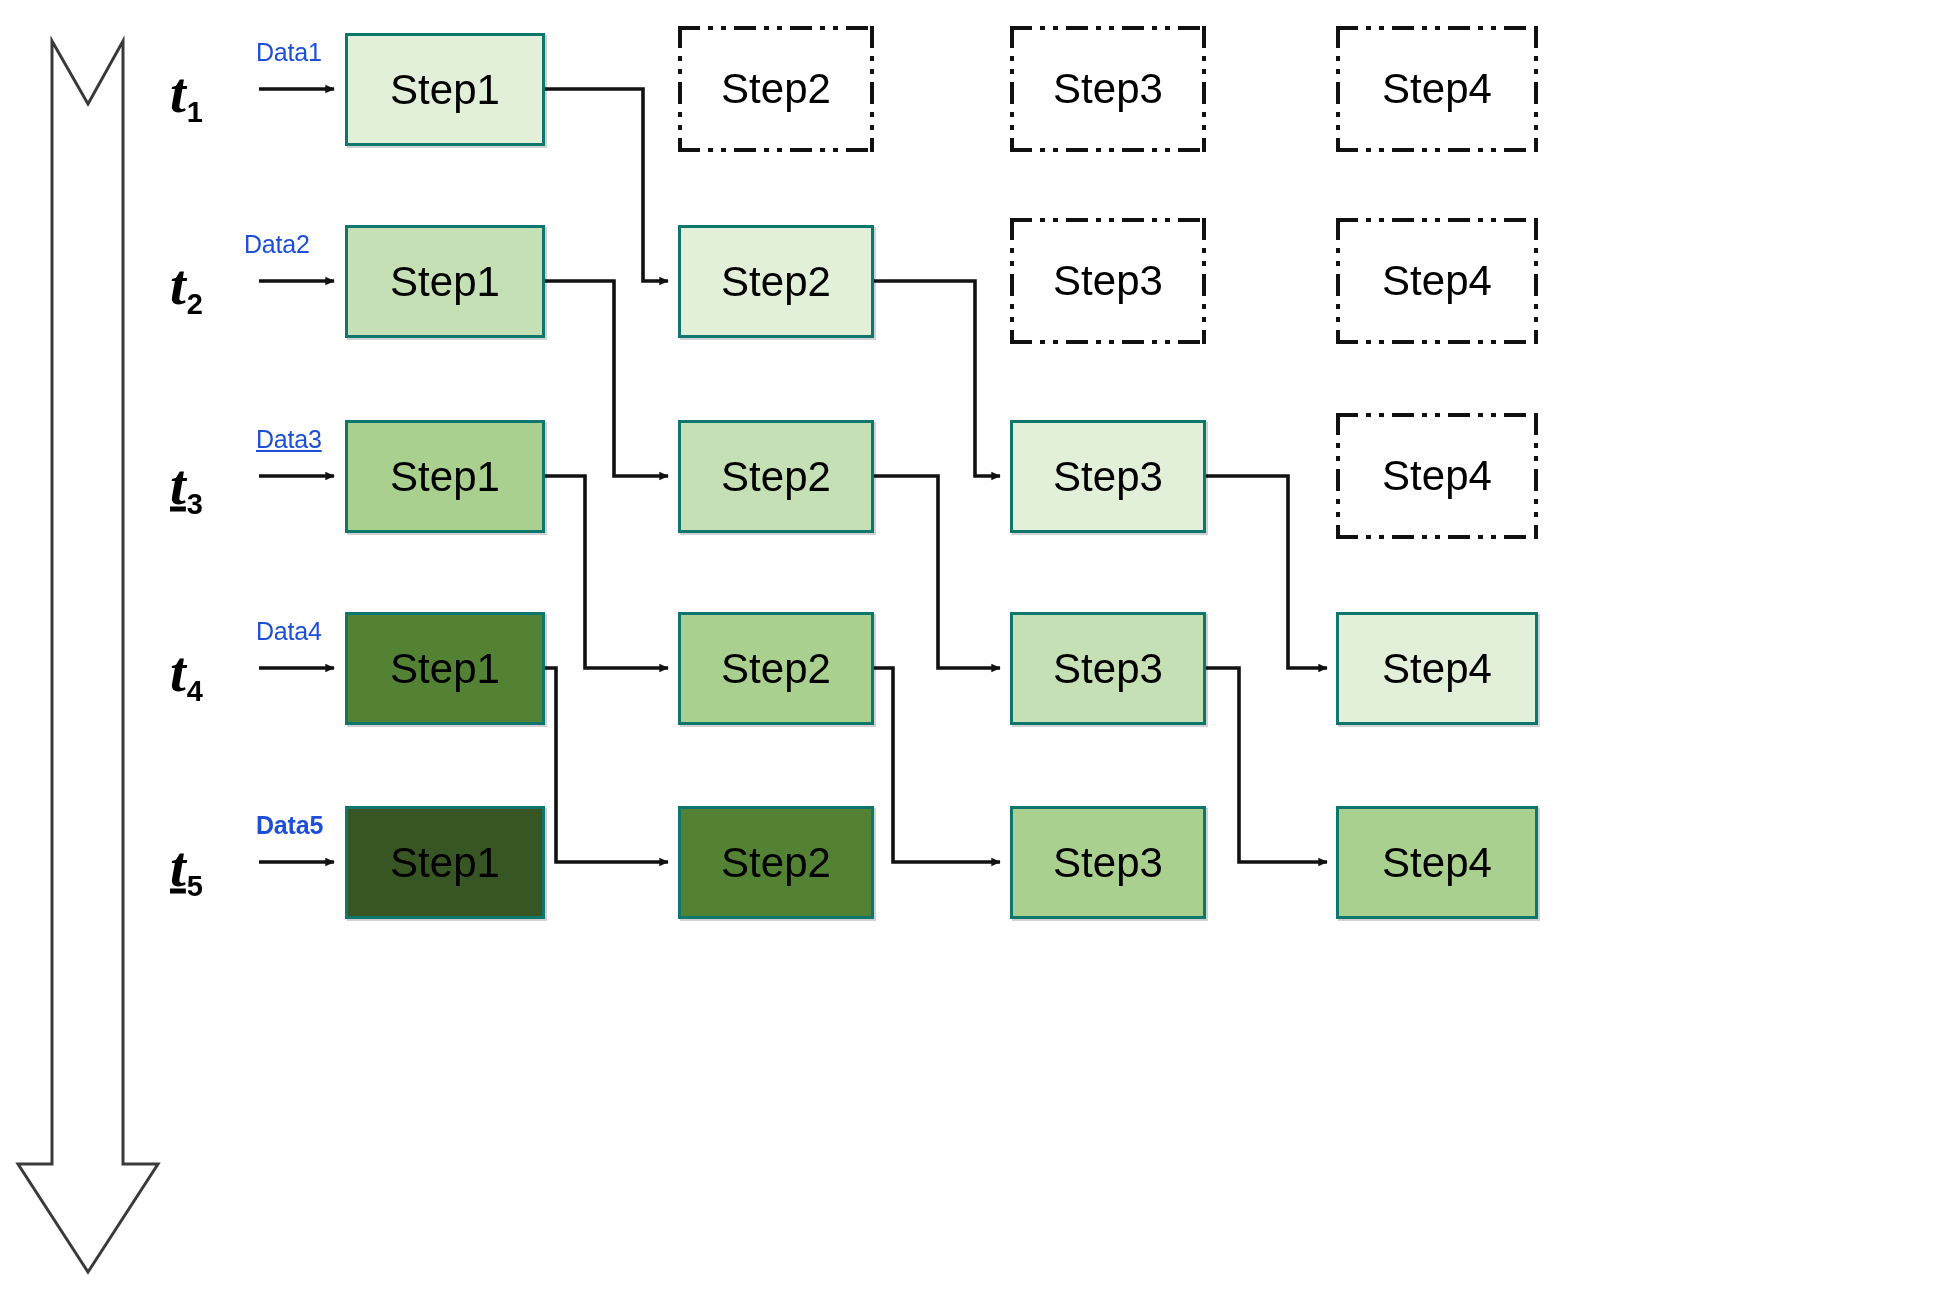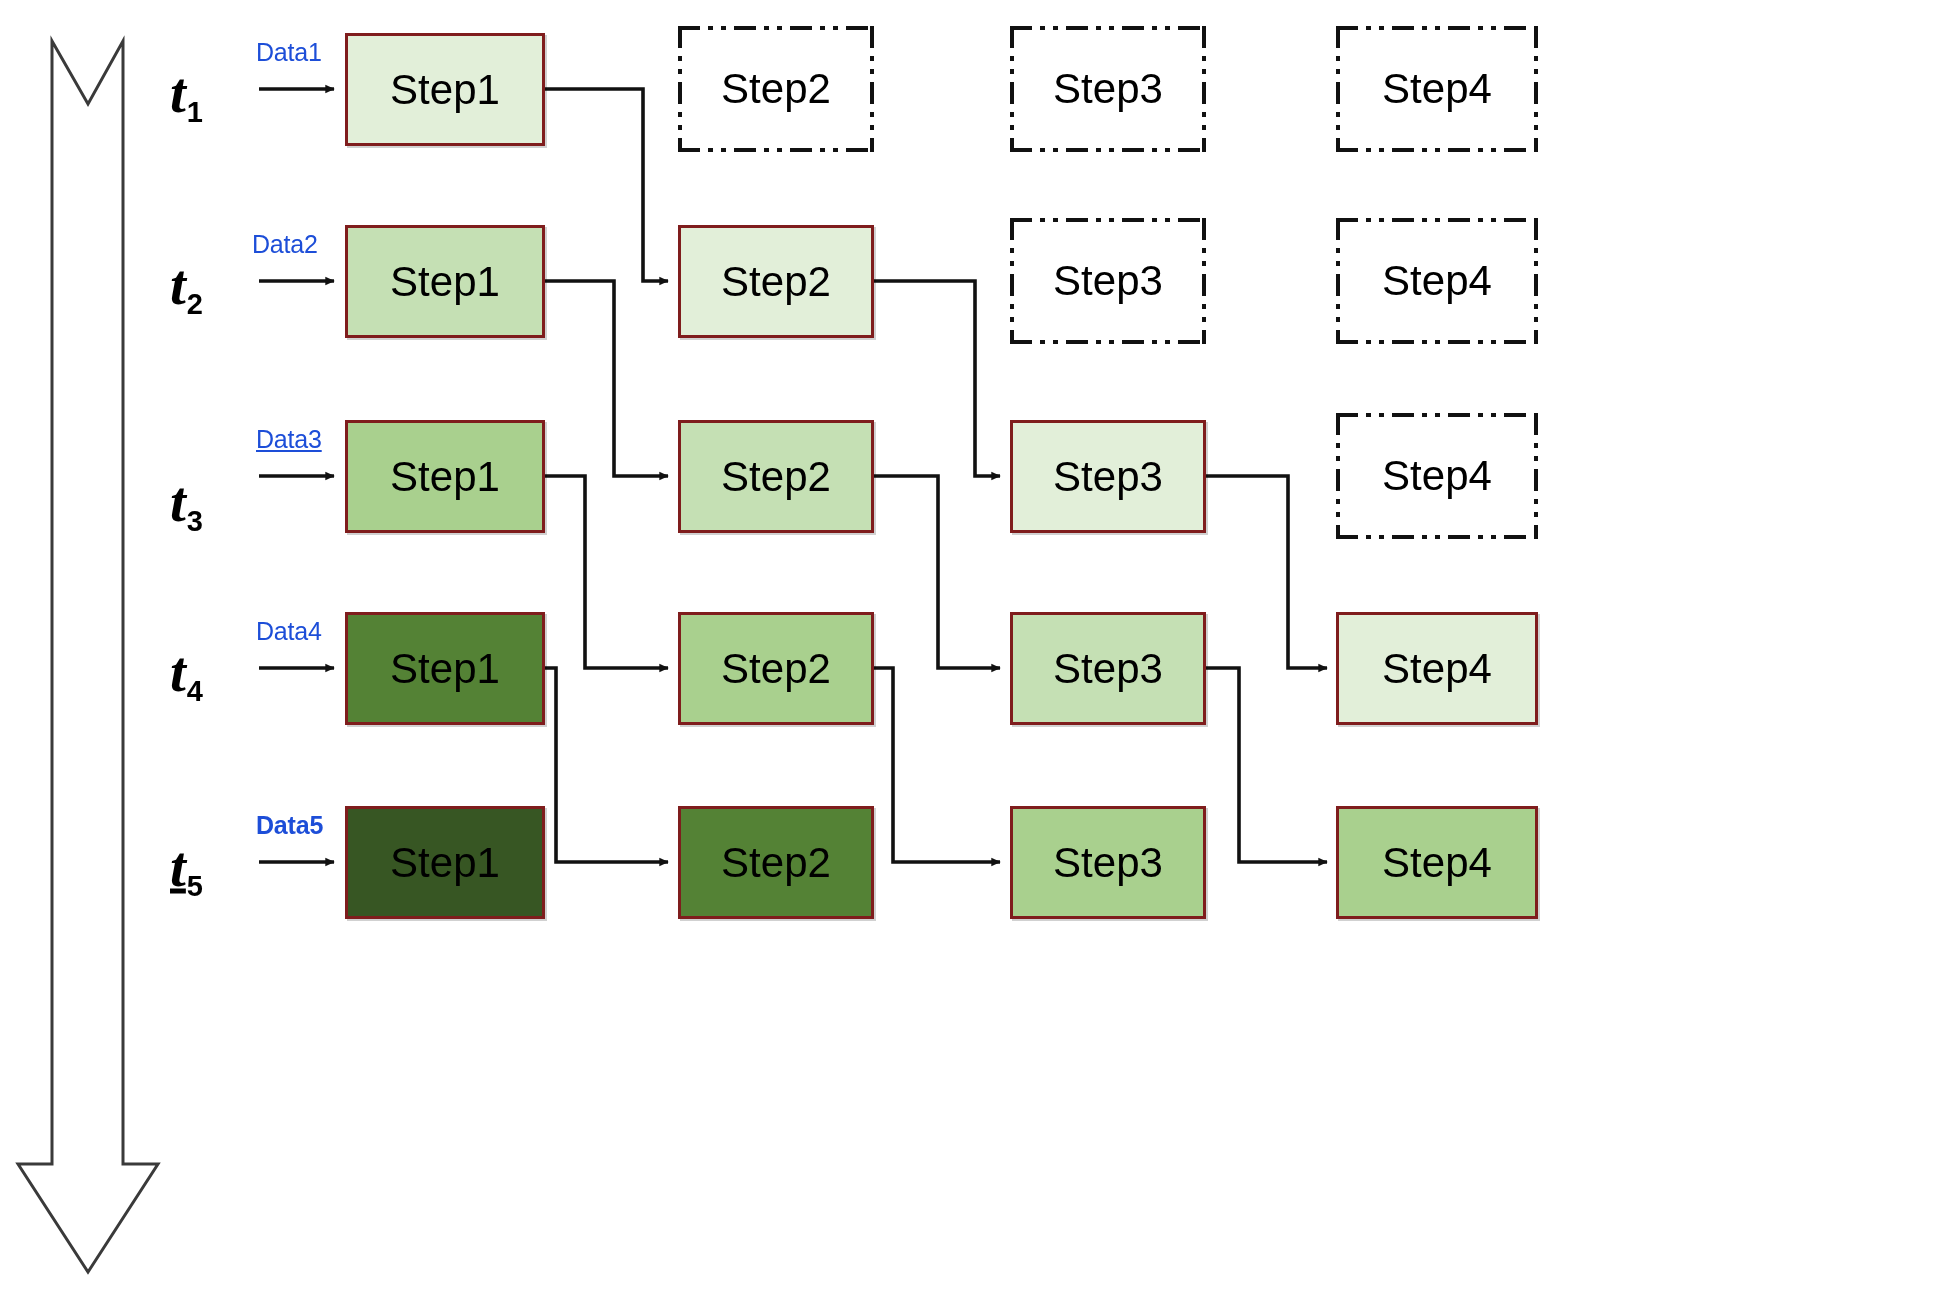--- a/index.html
+++ b/index.html
@@ -37,21 +37,21 @@
 
   .box{
     position:absolute;
     box-sizing:border-box;
     display:flex;align-items:center;justify-content:center;
     font-size:42px;color:#000;
     font-family:"Liberation Sans","DejaVu Sans",sans-serif;
     white-space:nowrap;
   }
   .box.solid{
-    border:3px solid #7f1d1d;
+    border:3px solid #0f766e;
     box-shadow:2px 2px 0 rgba(0,0,0,0.18);
   }
   .box.ghost{
     border:3px dashed #111111;
     background:transparent;
     border-style:none;
   }
   
   .box.ghost{
     background-image:
@@ -103,26 +103,26 @@
 
       <path d="M1206,476 L1288,476 L1288,668 L1327,668" marker-end="url(#ah)"></path>
 
       <path d="M1206,668 L1239,668 L1239,862 L1327,862" marker-end="url(#ah)"></path>
 
     </g>
   </svg>
 
   <div class="tlabel" style="left:186px;top:92px;"><span>t</span><span class="sub">1</span></div>
   <div class="tlabel" style="left:186px;top:284px;"><span>t</span><span class="sub">2</span></div>
-  <div class="tlabel" style="left:186px;top:501px;"><span>t</span><span class="sub">3</span></div>
+  <div class="tlabel" style="left:186px;top:484px;text-decoration:underline;"><span>t</span><span class="sub">3</span></div>
   <div class="tlabel" style="left:186px;top:671px;"><span>t</span><span class="sub">4</span></div>
   <div class="tlabel" style="left:186px;top:866px;text-decoration:underline;"><span>t</span><span class="sub">5</span></div>
 
   <div class="datalabel" style="left:256px;top:38px;">Data1</div>
-  <div class="datalabel" style="left:252px;top:230px;">Data2</div>
+  <div class="datalabel" style="left:244px;top:230px;">Data2</div>
   <div class="datalabel" style="left:256px;top:425px;text-decoration:underline;">Data3</div>
   <div class="datalabel" style="left:256px;top:617px;">Data4</div>
   <div class="datalabel" style="left:256px;top:811px;font-weight:bold;">Data5</div>
 
   <div class="box solid" style="left:345px;top:33px;width:200px;height:113px;background:#E2EFD9;">Step1</div>
   <div class="box ghost" style="left:678px;top:26px;width:196px;height:126px;">Step2</div>
   <div class="box ghost" style="left:1010px;top:26px;width:196px;height:126px;">Step3</div>
   <div class="box ghost" style="left:1336px;top:26px;width:202px;height:126px;">Step4</div>
 
   <div class="box solid" style="left:345px;top:225px;width:200px;height:113px;background:#C5E0B4;">Step1</div>

